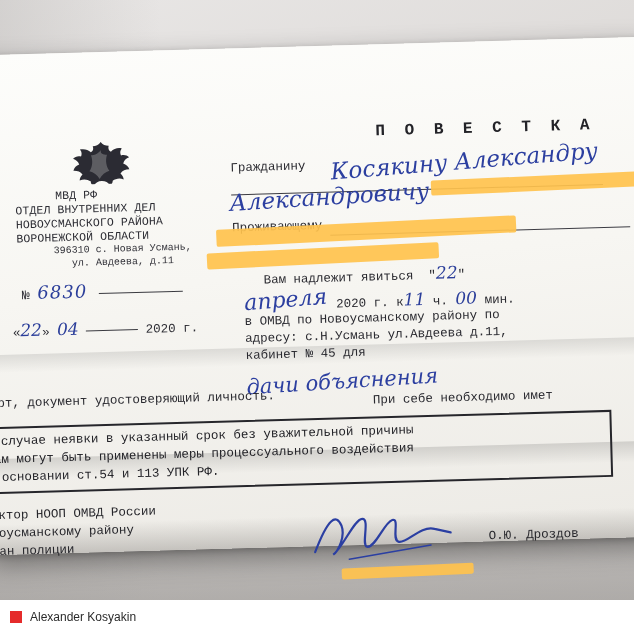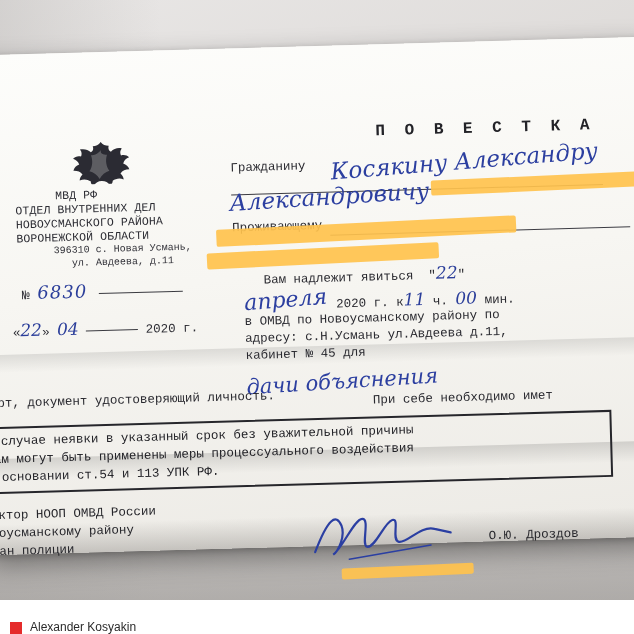--- a/index.html
+++ b/index.html
@@ -262,21 +262,21 @@
   }
 
   
   .creditbar {
     position: absolute;
     left: 0; bottom: 0;
     width: 634px;
     height: 34px;
     background: #ffffff;
     display: flex;
-    align-items: flex-end;
+    align-items: center;
     gap: 8px;
     padding-left: 10px;
     box-sizing: border-box;
   }
   .credit-square {
     width: 12px; height: 12px;
     background: #e52b2b;
     flex: 0 0 auto;
   }
   .credit-text {

